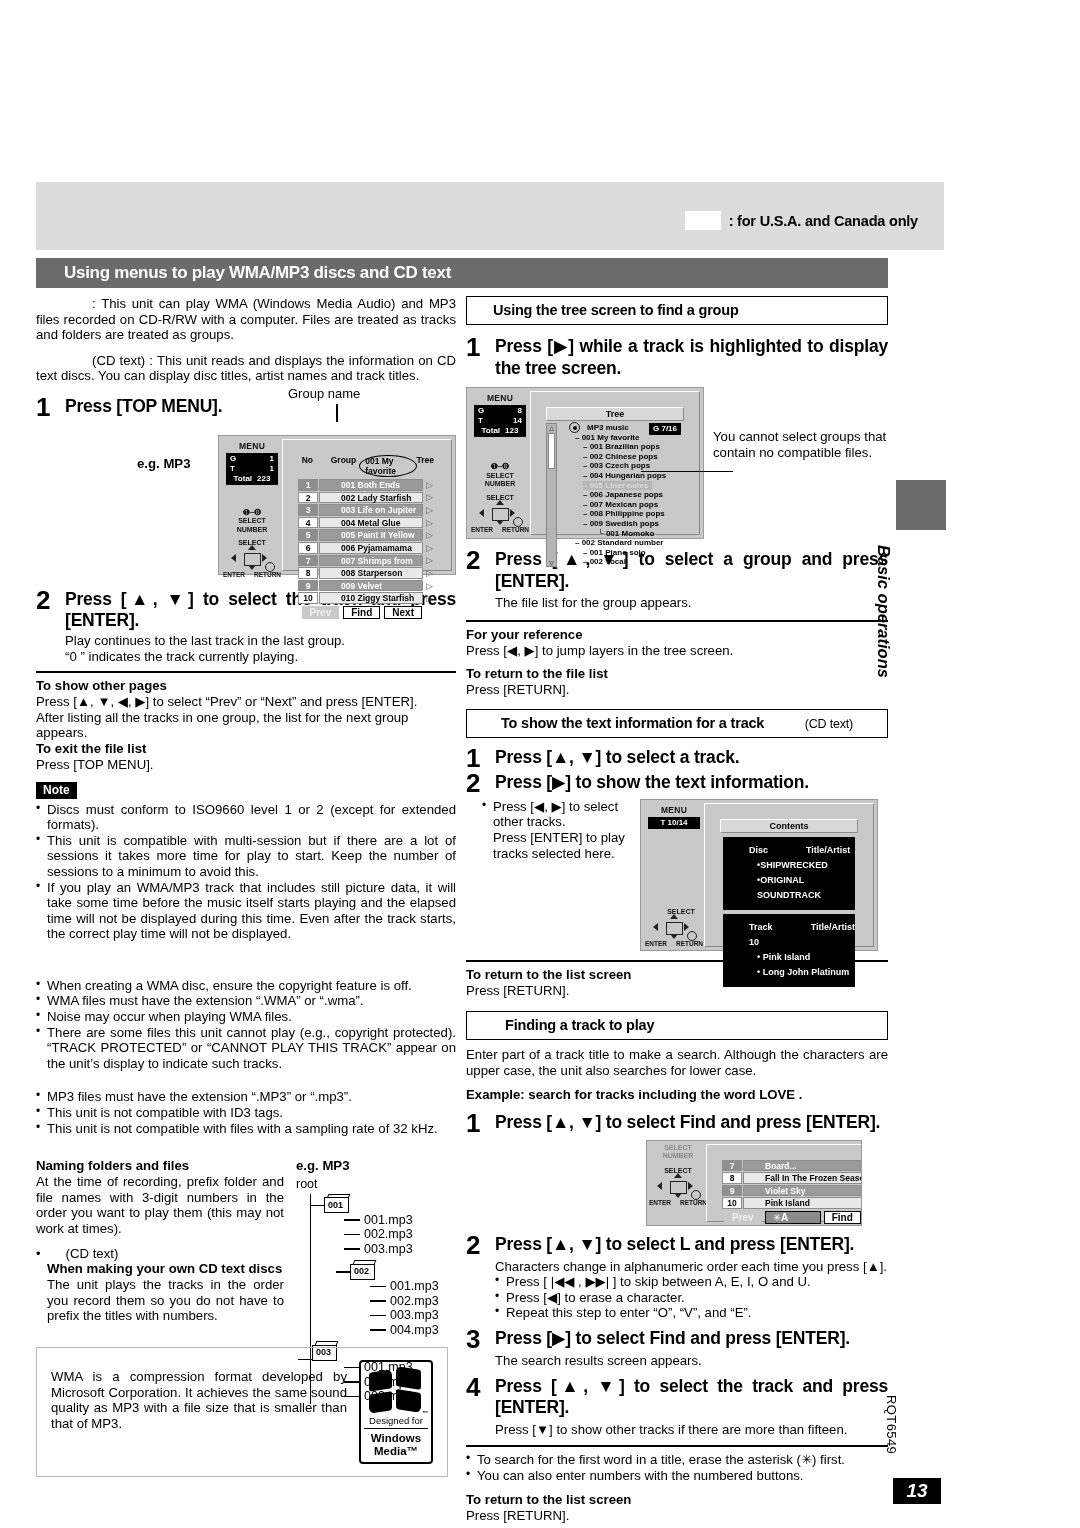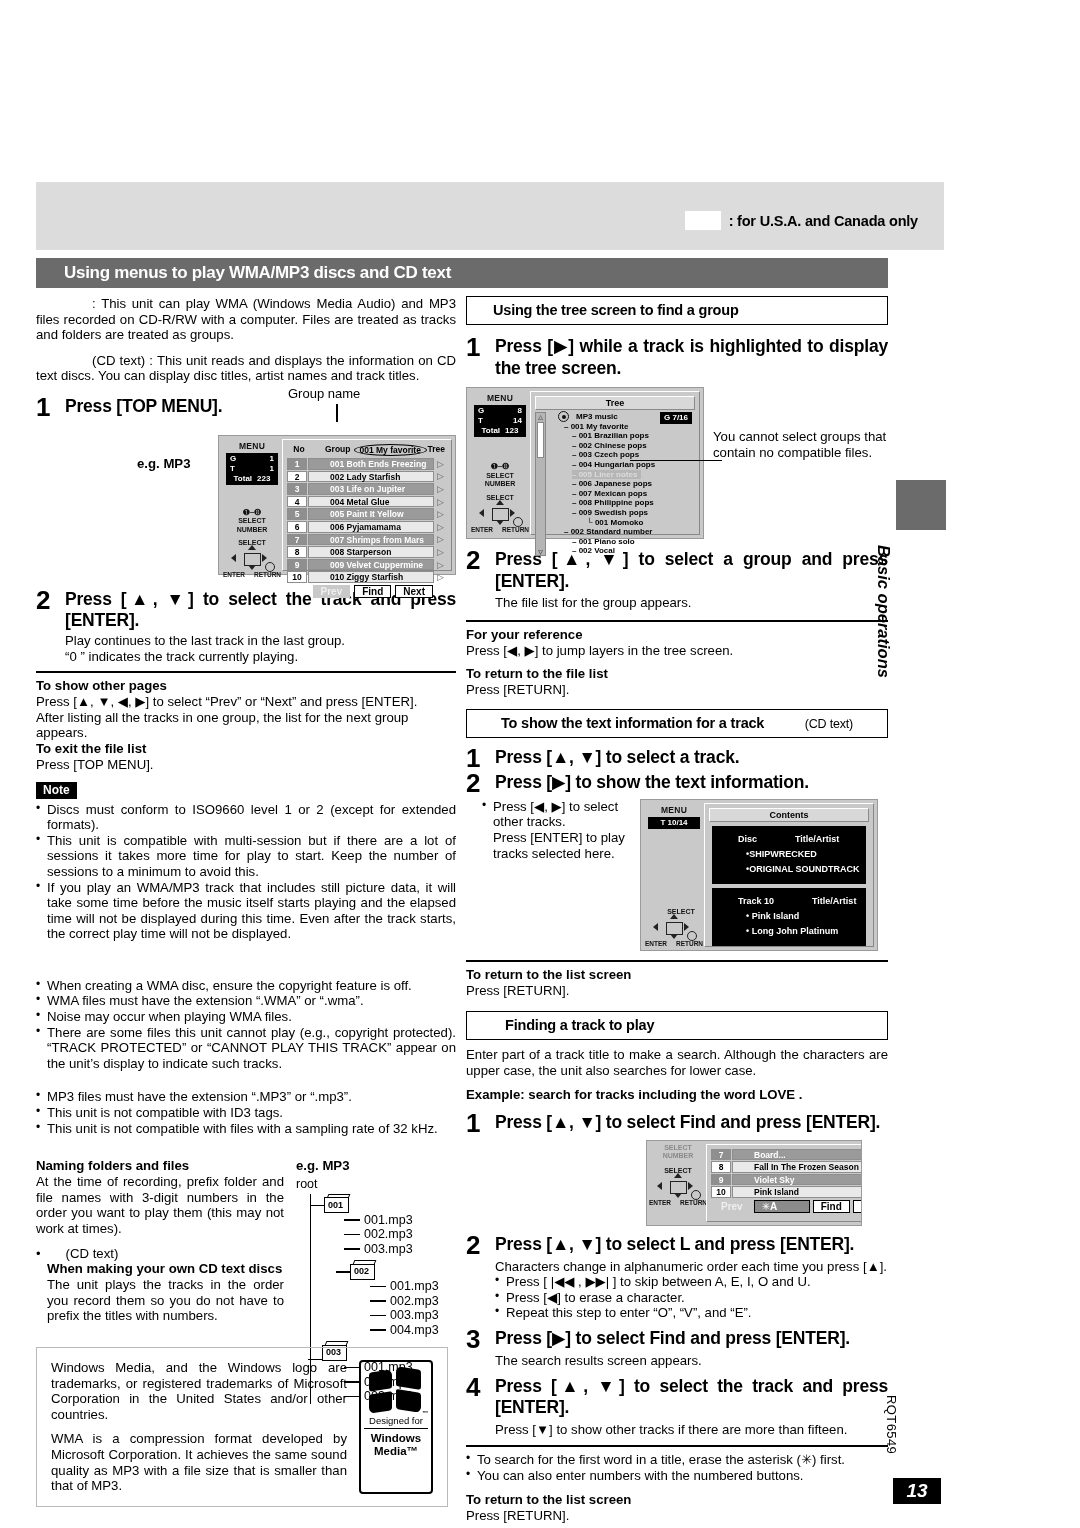--- a/index.html
+++ b/index.html
@@ -69,21 +69,21 @@
   .dpad{position:relative;width:46px;height:22px;margin:2px auto 0;}
   .dpad .c{position:absolute;left:15px;top:5px;width:15px;height:11px;border:1.4px solid #222;background:#c9c9c9;}
   .dpad .t{position:absolute;left:19px;top:-3px;width:0;height:0;border-left:4px solid transparent;border-right:4px solid transparent;border-bottom:5px solid #222;}
   .dpad .b{position:absolute;left:19px;top:17px;width:0;height:0;border-left:4px solid transparent;border-right:4px solid transparent;border-top:5px solid #222;}
   .dpad .l{position:absolute;left:2px;top:6px;width:0;height:0;border-top:4px solid transparent;border-bottom:4px solid transparent;border-right:5px solid #222;}
   .dpad .r{position:absolute;left:33px;top:6px;width:0;height:0;border-top:4px solid transparent;border-bottom:4px solid transparent;border-left:5px solid #222;}
   .dpad .ret{position:absolute;left:36px;top:14px;width:8px;height:8px;border:1.4px solid #222;border-radius:50%;}
   .erlab{display:flex;gap:9px;font-size:6.5px;margin-top:1px;}
 
   .devR{flex:1;border:1.5px solid #fff;border-right-color:#888;border-bottom-color:#888;
-        background:#c9c9c9;padding:4px;box-sizing:border-box;}
+        background:#c9c9c9;padding:15px;box-sizing:border-box;}
 
   
   .flhead{display:flex;font-size:8.5px;font-weight:bold;padding:0 2px 2px;}
   .flrow{display:flex;align-items:center;height:11.6px;margin-bottom:1px;font-size:8.5px;font-weight:bold;}
   .flno{width:20px;text-align:center;background:#fff;border:1px solid #8e8e8e;height:11.6px;
         line-height:10px;box-sizing:border-box;}
   .flrow.sel .flno{background:#8f8f8f;color:#fff;}
   .fltitle{flex:1;background:#e9e9e9;border:1px solid #8e8e8e;height:11.6px;line-height:10px;
            box-sizing:border-box;padding-left:21px;margin-left:1px;}
   .flrow.sel .fltitle{background:#9a9a9a;color:#fff;}
@@ -385,21 +385,21 @@
               </div>
               <div class="fline" style="display:flex;align-items:center">
                 <span style="width:16px;height:1.4px;background:#000;margin-right:4px"></span>
                 <span>003.mp3</span>
               </div>
               <div class="fline" style="display:flex;align-items:center">
                 <span style="width:16px;height:1.4px;background:#000;margin-right:4px"></span>
                 <span>004.mp3</span>
               </div>
             </div>
-            <div style="display:flex;align-items:flex-end;margin-left:12px;margin-top:4px">
+            <div style="display:flex;align-items:flex-end;margin-left:2px;margin-top:4px">
               <span style="width:14px;height:1.4px;background:#000;margin-top:11px"></span>
               <span class="folder">
                 <span class="bk"></span>
                 <span class="fr"></span>
                 <span class="lb">003</span>
               </span>
             </div>
             <div style="margin-left:48px">
               <div class="fline" style="display:flex;align-items:center">
                 <span style="width:16px;height:1.4px;background:#000;margin-right:4px"></span>
@@ -415,21 +415,20 @@
               </div>
             </div>
             <div style="position: absolute; left: 14px; top: 0px; width: 1.4px; height: 100%; background: rgb(0, 0, 0);"></div>
           </div>
       </div>
     </div>
   </div>
 
   <div class="wmbox">
     <div style="flex:1">
-      <p class="body">Windows Media, and the Windows logo are trademarks, or registered trademarks of Microsoft Corporation in the United States and/or other countries.</p>
       <p class="body" style="margin-top:9px">WMA is a compression format developed by Microsoft Corporation. It achieves the same sound quality as MP3 with a file size that is smaller than that of MP3.</p>
     </div>
     <div class="wmlogo">
       <div class="wmflag">
         <i class="q1"></i>
           <i class="q2"></i>
           <i class="q3"></i>
           <i class="q4"></i>
         <span class="wmtm">™</span>
       </div>

